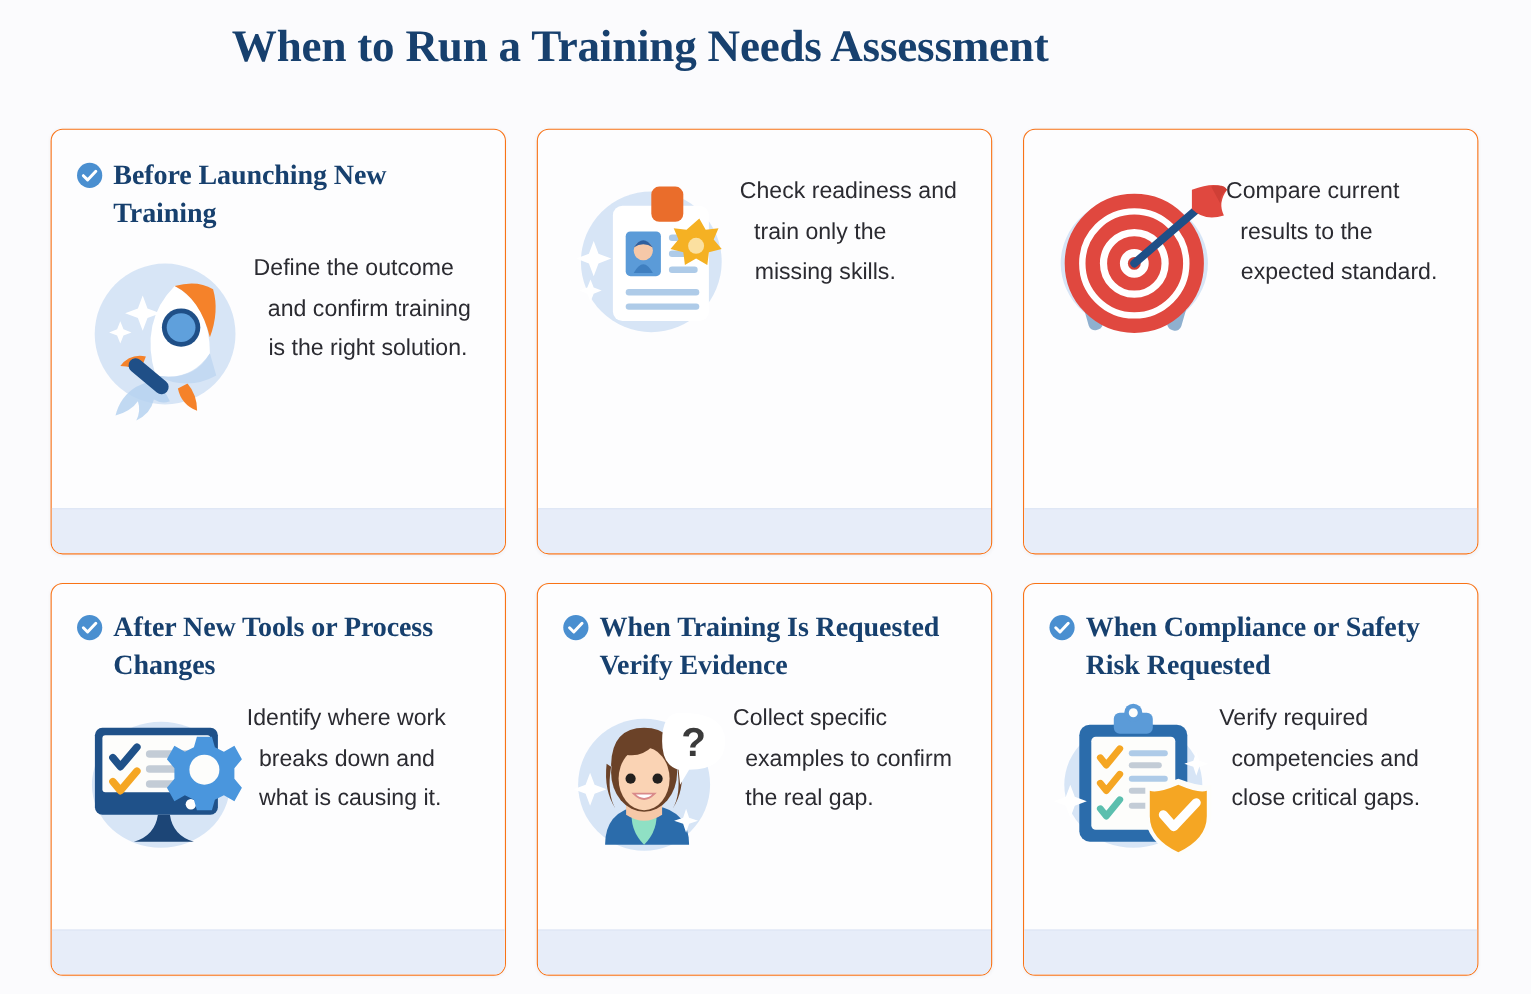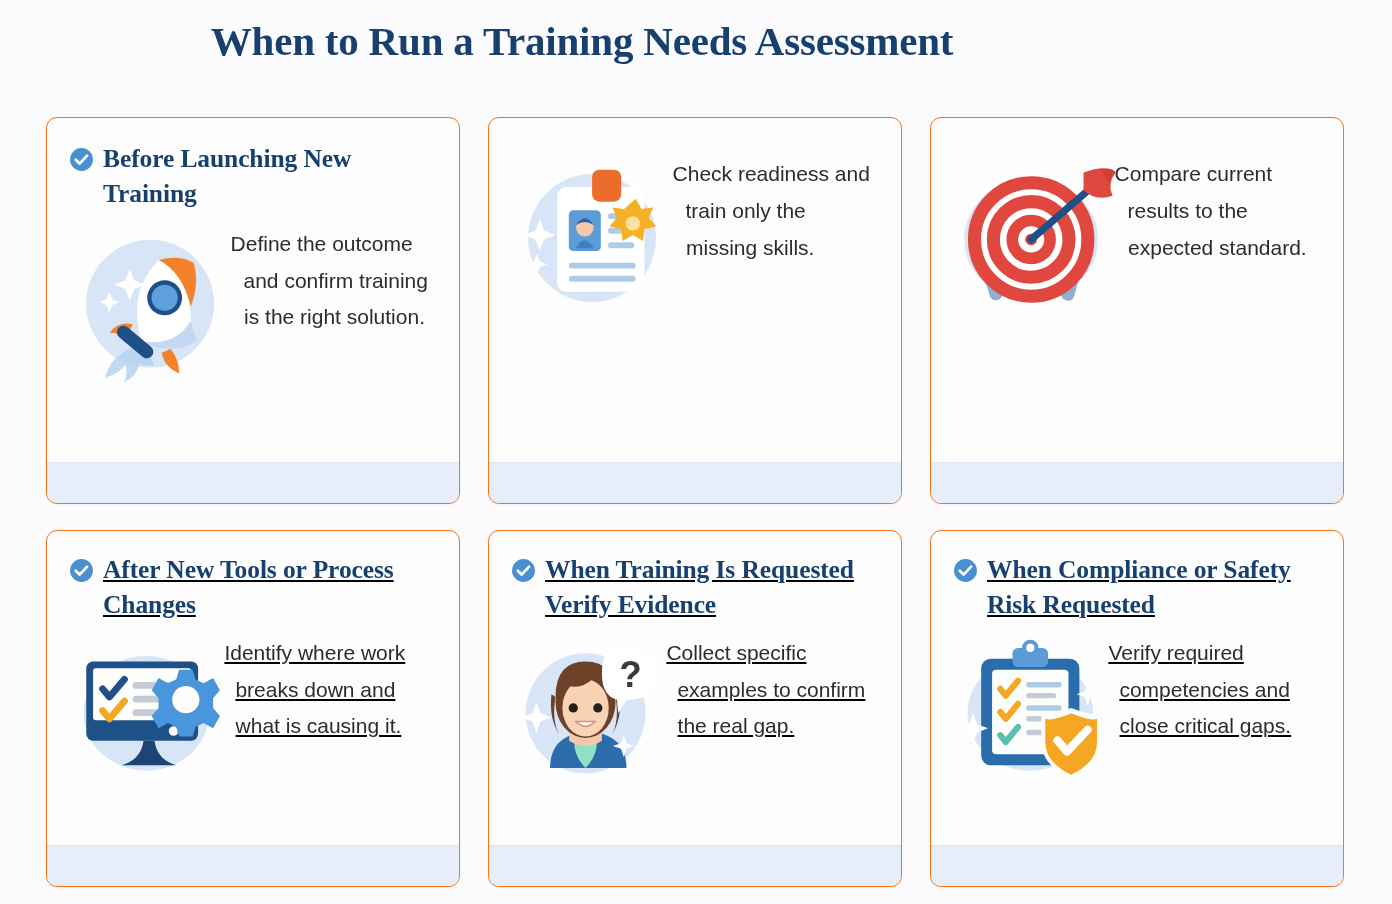--- a/index.html
+++ b/index.html
@@ -93,21 +93,21 @@
   }
   .card-foot {
     position: absolute;
     left: 0;
     right: 0;
     bottom: 0;
     height: 40px;
     background: #e7edf9;
     border-top: 1px solid #dde5f4;
   }
-  .row2 .card-inner { padding-top: 22px; text-decoration: underline; }
+  .row2 .card-inner { padding-top: 22px; }
   .row2 .card-body { margin-top: 12px; }
 </style>
 </head>
 <body>
 
 <div class="page">
 
   <h1 class="page-title">When to Run a Training Needs Assessment</h1>
 
   <div class="grid">

